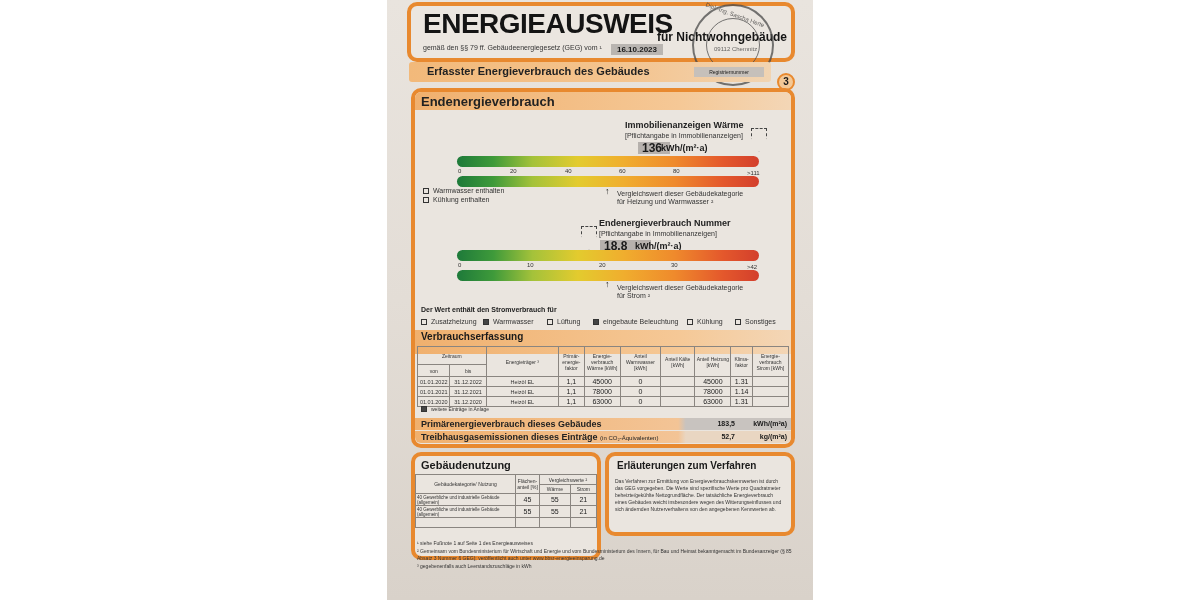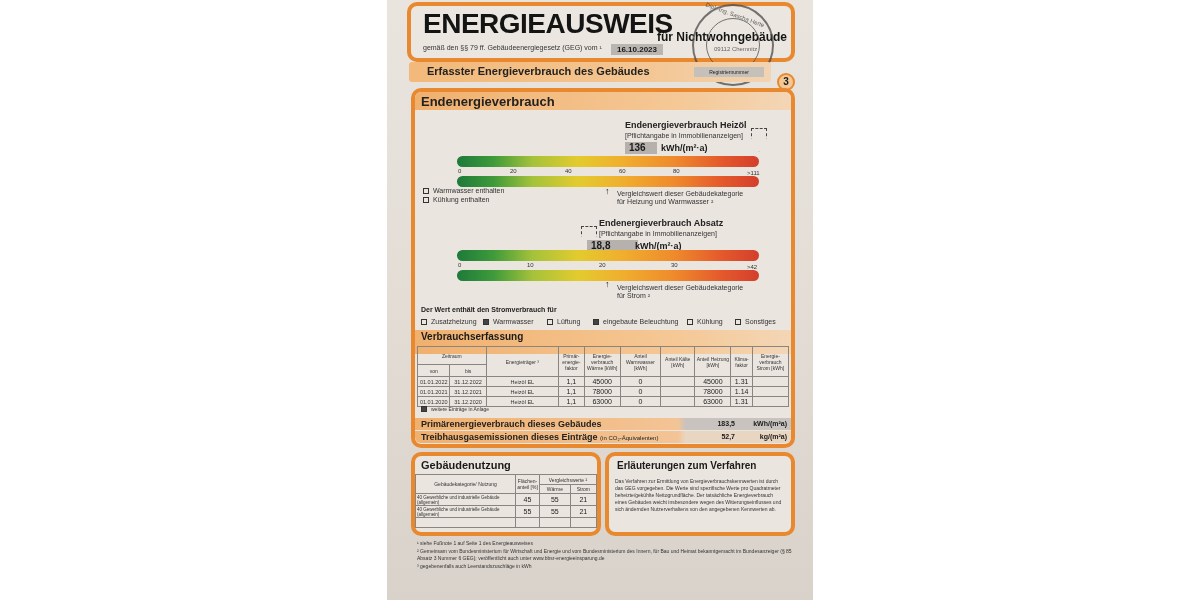--- a/index.html
+++ b/index.html
@@ -34,21 +34,21 @@
   .secbar-tag { position: absolute; left: 285px; top: 5px; width: 70px; height: 10px; background: #c6c0ba; font-size: 5px; text-align: center; line-height: 10px; }
   .secnum { position: absolute; left: 390px; top: 73px; width: 18px; height: 18px; border-radius: 50%; border: 2px solid #e8892f; background: #f3c896; font-size: 10px; font-weight: bold; text-align: center; line-height: 14px; }
 
   
   .mainbox { position: absolute; left: 24px; top: 88px; width: 384px; height: 360px; border: 4px solid #e8892f; border-radius: 10px; background: #eae5df; }
   .boxhead { position: absolute; left: 0; top: 0; right: 0; height: 18px; background: linear-gradient(90deg, #f0b06e, #f5c896 70%, #f3d6b6); border-radius: 6px 6px 0 0; }
   .boxhead-title { position: absolute; left: 6px; top: 2px; font-size: 13px; font-weight: bold; color: #222; }
 
   .scale-title { position: absolute; font-size: 9px; font-weight: bold; color: #222; }
   .scale-note { position: absolute; font-size: 7px; color: #333; }
-  .val-box { position: absolute; height: 12px; background: #b6b1ad; font-size: 10px; font-weight: bold; padding-left: 4px; line-height: 12px; }
+  .val-box { position: absolute; height: 12px; background: #b6b1ad; font-size: 12px; font-weight: bold; padding-left: 4px; line-height: 12px; margin-left: 13px; }
   .val-unit { position: absolute; font-size: 9px; font-weight: bold; }
 
   .bar { position: absolute; height: 11px; border-radius: 6px;
     background: linear-gradient(90deg, #1e7a3a 0%, #3e9a3a 12%, #a4c23a 25%, #e3cb2e 40%, #f0ae2e 55%, #ef8a2c 72%, #e4582c 88%, #d33f2c 100%); }
   .tick { position: absolute; font-size: 6px; color: #333; }
 
   .arrow-up { position: absolute; font-size: 9px; color: #222; }
   .dash-arrow { position: absolute; width: 16px; height: 24px; border: 1px dashed #444; border-top-style: dashed; clip-path: polygon(0 0, 100% 0, 100% 40%, 50% 100%, 0 40%); }
 
   .chk { position: absolute; font-size: 7px; color: #333; white-space: nowrap; }
@@ -93,21 +93,21 @@
     <div class="secbar-title">Erfasster Energieverbrauch des Gebäudes</div>
     <div class="secbar-tag">Registriernummer</div>
   </div>
   <div class="secnum">3</div>
 
   <div class="mainbox">
     <div class="boxhead">
       <div class="boxhead-title">Endenergieverbrauch</div>
     </div>
 
-    <div class="scale-title" style="left:210px; top:28px;">Endenergieverbrauch Heizöl</div>
+    <div class="scale-title" style="left:210px; top:28px;">Immobilienanzeigen Wärme</div>
     <div class="scale-note" style="left:210px; top:40px;">[Pflichtangabe in Immobilienanzeigen]</div>
     <div class="val-box" style="left:210px; top:50px; width:32px;">136</div>
     <div class="val-unit" style="left:246px; top:51px;">kWh/(m²·a)</div>
     <div class="dash-arrow" style="left:336px; top:36px;"></div>
 
     <div class="bar" style="left:42px; top:64px; width:302px;"></div>
     <div class="tick" style="left:43px; top:76px;">0</div>
     <div class="tick" style="left:95px; top:76px;">20</div>
     <div class="tick" style="left:150px; top:76px;">40</div>
     <div class="tick" style="left:204px; top:76px;">60</div>
@@ -115,21 +115,21 @@
     <div class="tick" style="left:332px; top:78px;">&gt;111</div>
     <div class="bar" style="left:42px; top:84px; width:302px;"></div>
 
     <div class="arrow-up" style="left:190px; top:94px;">↑</div>
     <div class="scale-note" style="left:202px; top:98px;">Vergleichswert dieser Gebäudekategorie</div>
     <div class="scale-note" style="left:202px; top:106px;">für Heizung und Warmwasser ²</div>
 
     <div class="chk" style="left:8px; top:95px;"><span class="box"></span><span>Warmwasser enthalten</span></div>
     <div class="chk" style="left:8px; top:104px;"><span class="box"></span><span>Kühlung enthalten</span></div>
 
-    <div class="scale-title" style="left:184px; top:126px;">Endenergieverbrauch Absatz</div>
+    <div class="scale-title" style="left:184px; top:126px;">Endenergieverbrauch Nummer</div>
     <div class="scale-note" style="left:184px; top:138px;">[Pflichtangabe in Immobilienanzeigen]</div>
     <div class="val-box" style="left:172px; top:148px; width:51px;">18,8</div>
     <div class="val-unit" style="left:220px; top:149px;">kWh/(m²·a)</div>
     <div class="dash-arrow" style="left:166px; top:134px;"></div>
 
     <div class="bar" style="left:42px; top:158px; width:302px;"></div>
     <div class="tick" style="left:43px; top:170px;">0</div>
     <div class="tick" style="left:112px; top:170px;">10</div>
     <div class="tick" style="left:184px; top:170px;">20</div>
     <div class="tick" style="left:256px; top:170px;">30</div>
@@ -214,21 +214,21 @@
       <div class="summary-val" style="left:290px; top:2px; width:30px;">183,5</div>
       <div class="summary-val" style="left:326px; top:2px; width:46px;">kWh/(m²a)</div>
     </div>
     <div style="position:absolute; left:0; right:0; top:339px; height:12px; background:linear-gradient(90deg,#f0b06e,#f3c496 70%,#e9d6c2 72%); border-radius:0 0 6px 6px;">
       <div class="summary-row" style="left:6px; top:1px;"><span>Treibhausgasemissionen dieses Einträge</span> <span style="font-size:6px; font-weight:normal;">(in CO₂-Äquivalenten)</span></div>
       <div class="summary-val" style="left:290px; top:2px; width:30px;">52,7</div>
       <div class="summary-val" style="left:326px; top:2px; width:46px;">kg/(m²a)</div>
     </div>
   </div>
 
-  <div class="smallbox" style="left:24px; top:452px; width:190px; height:84px;">
+  <div class="smallbox" style="left:24px; top:452px; width:190px; height:108px;">
     <div class="subhead-title" style="left:6px; top:3px; font-size:11px;">Gebäudenutzung</div>
     <table class="vt" style="left:0; top:18px; width:182px;">
       <tbody>
           <tr style="height:10px;">
         <th rowspan="2" style="width:100px;">Gebäudekategorie/ Nutzung</th>
         <th rowspan="2" style="width:24px;">Flächen-anteil [%]</th>
         <th colspan="2">Vergleichswerte ²</th>
       </tr>
       <tr style="height:9px;">
         <th>Wärme</th>

